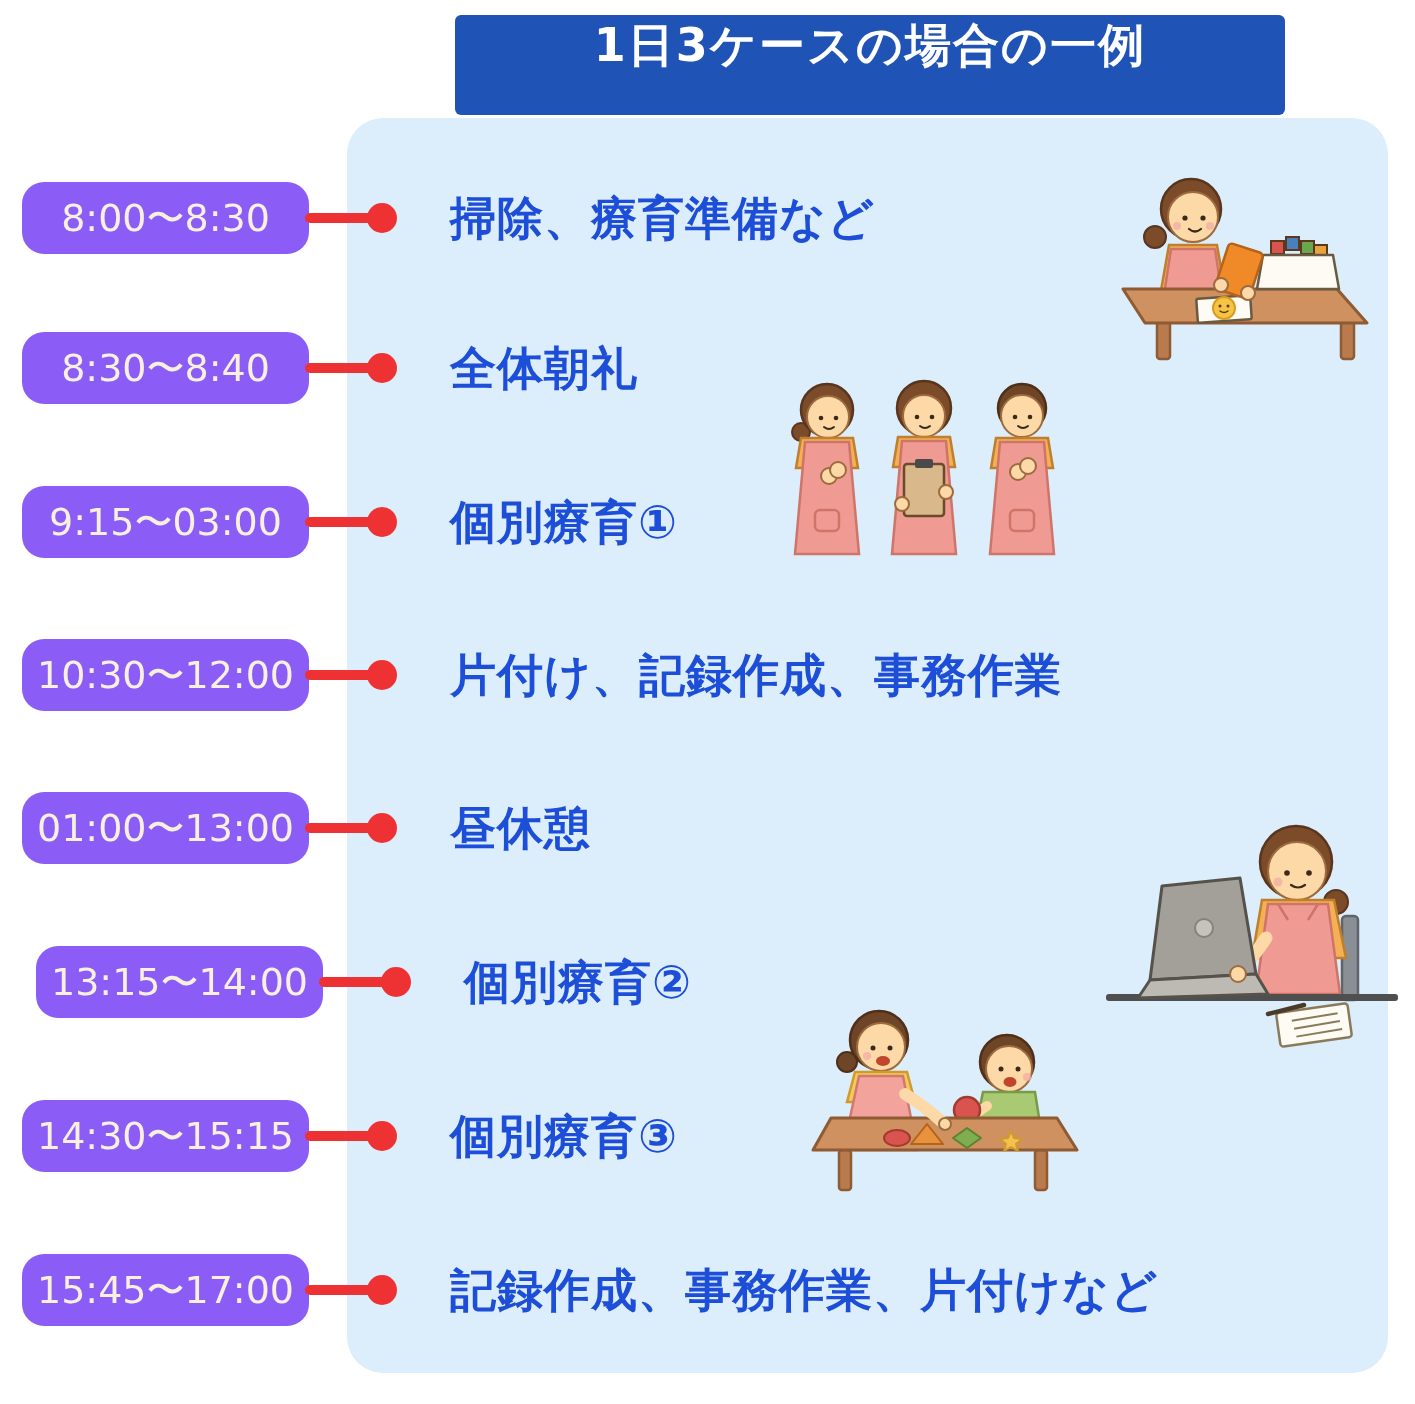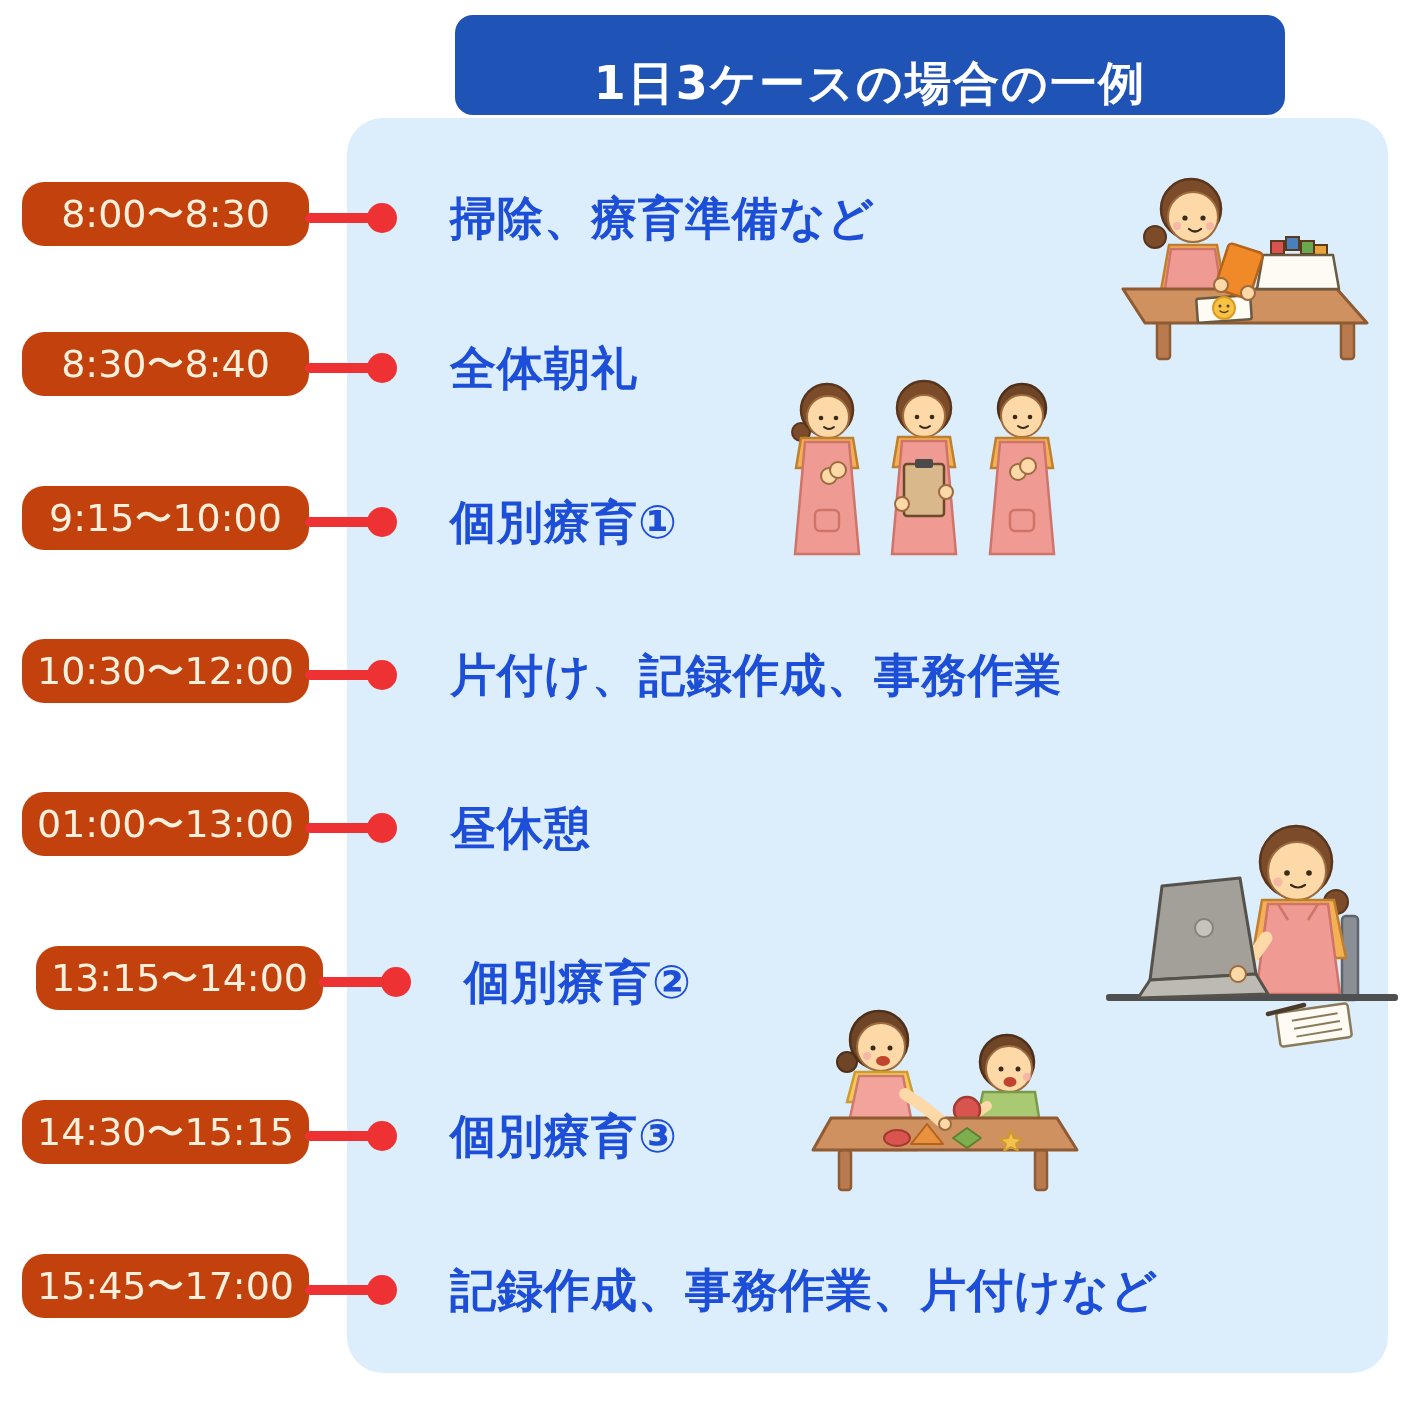--- a/index.html
+++ b/index.html
@@ -13,23 +13,23 @@
     height: 1404px;
     background: #ffffff;
     overflow: hidden;
   }
   
   .header-banner {
     position: absolute;
     left: 455px; top: 15px;
     width: 830px; height: 100px;
     background: #1f53b5;
-    border-radius: 18px;
+    border-radius: 6px;
     display: flex;
-    align-items: flex-end;
+    align-items: flex-start;
     justify-content: center;
   }
   .header-banner .title {
     color: #ffffff;
     font-size: 46px;
     font-weight: 800;
     letter-spacing: 2px;
     white-space: nowrap;
   }
   
@@ -43,22 +43,22 @@
   
   .row {
     position: absolute;
     left: 0;
     width: 1415px;
     height: 72px;
   }
   .time-pill {
     position: absolute;
     left: 22px; top: 0;
-    width: 287px; height: 64px;
-    background: #c2410c;
+    width: 287px; height: 72px;
+    background: #8b5cf6;
     border-radius: 22px;
     display: flex;
     align-items: center;
     justify-content: center;
   }
   .time-pill .time-text {
     color: #f7f0dd;
     font-size: 38px;
     font-weight: 500;
     white-space: nowrap;
@@ -128,21 +128,21 @@
     <div class="time-pill">
       <span class="time-text">8:30〜8:40</span>
     </div>
     <div class="connector-line"></div>
     <div class="connector-dot"></div>
     <div class="activity">全体朝礼</div>
   </div>
 
   <div class="row r3">
     <div class="time-pill">
-      <span class="time-text">9:15〜10:00</span>
+      <span class="time-text">9:15〜03:00</span>
     </div>
     <div class="connector-line"></div>
     <div class="connector-dot"></div>
     <div class="activity">個別療育①</div>
   </div>
 
   <div class="row r4">
     <div class="time-pill">
       <span class="time-text">10:30〜12:00</span>
     </div>

